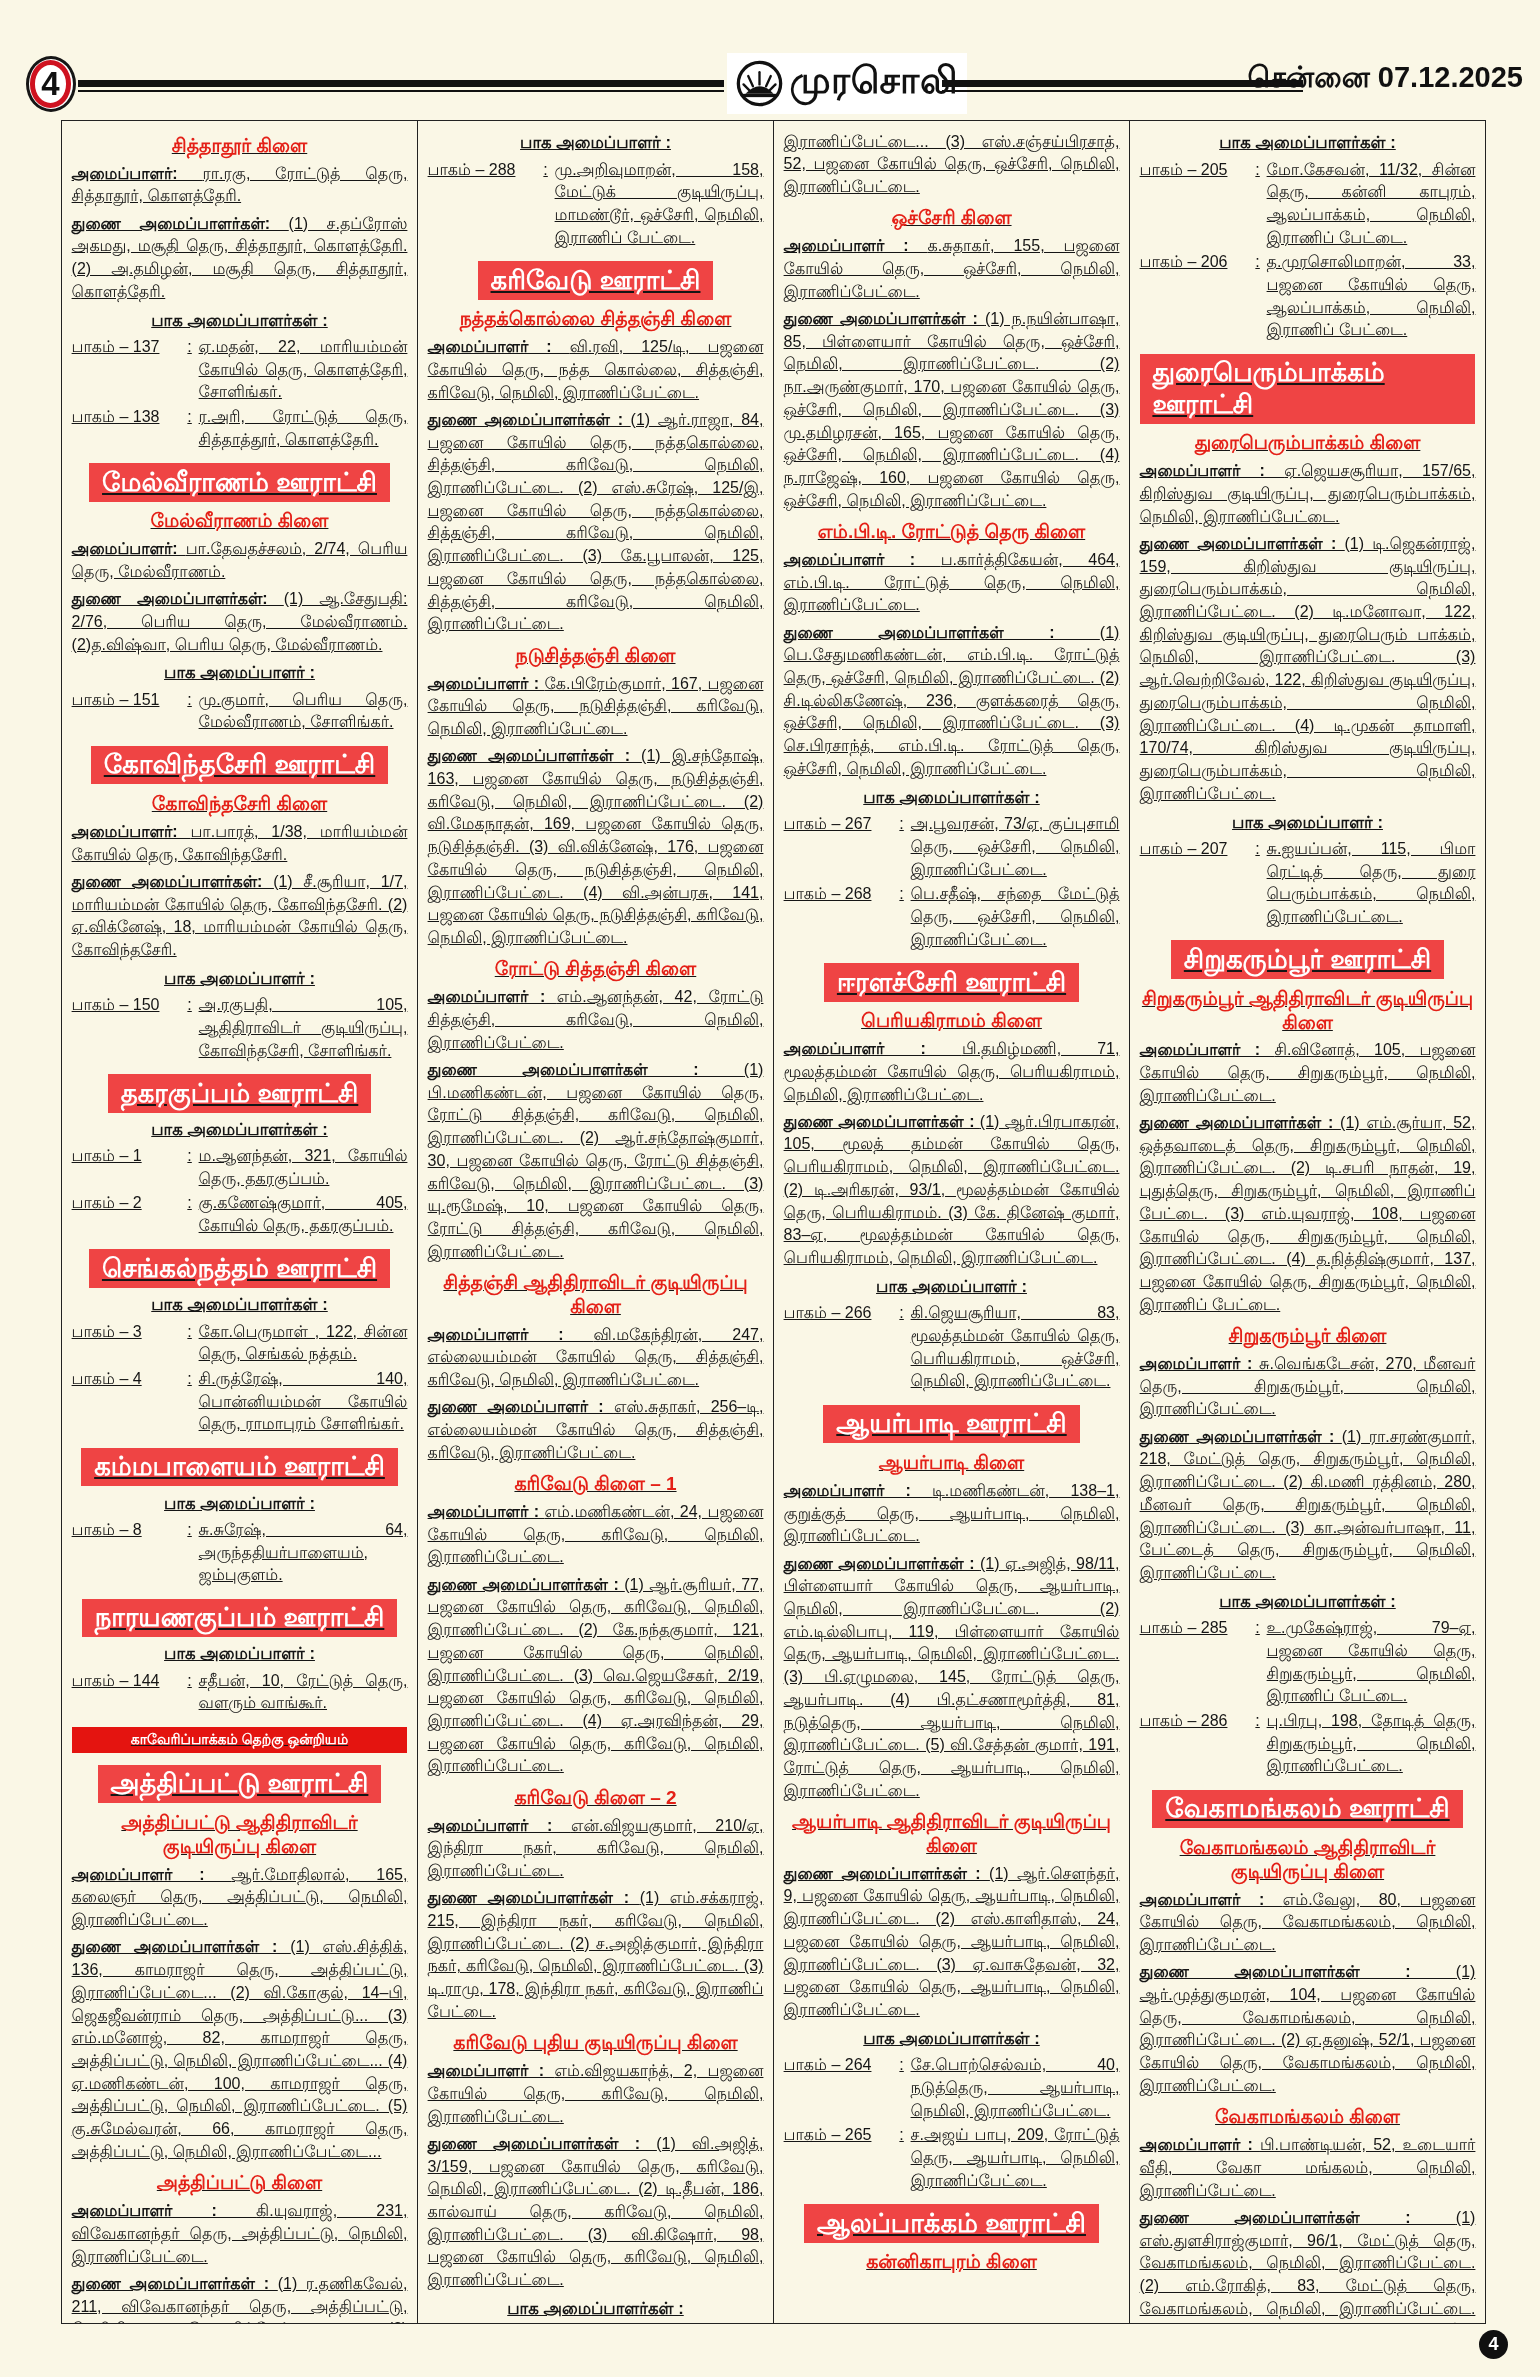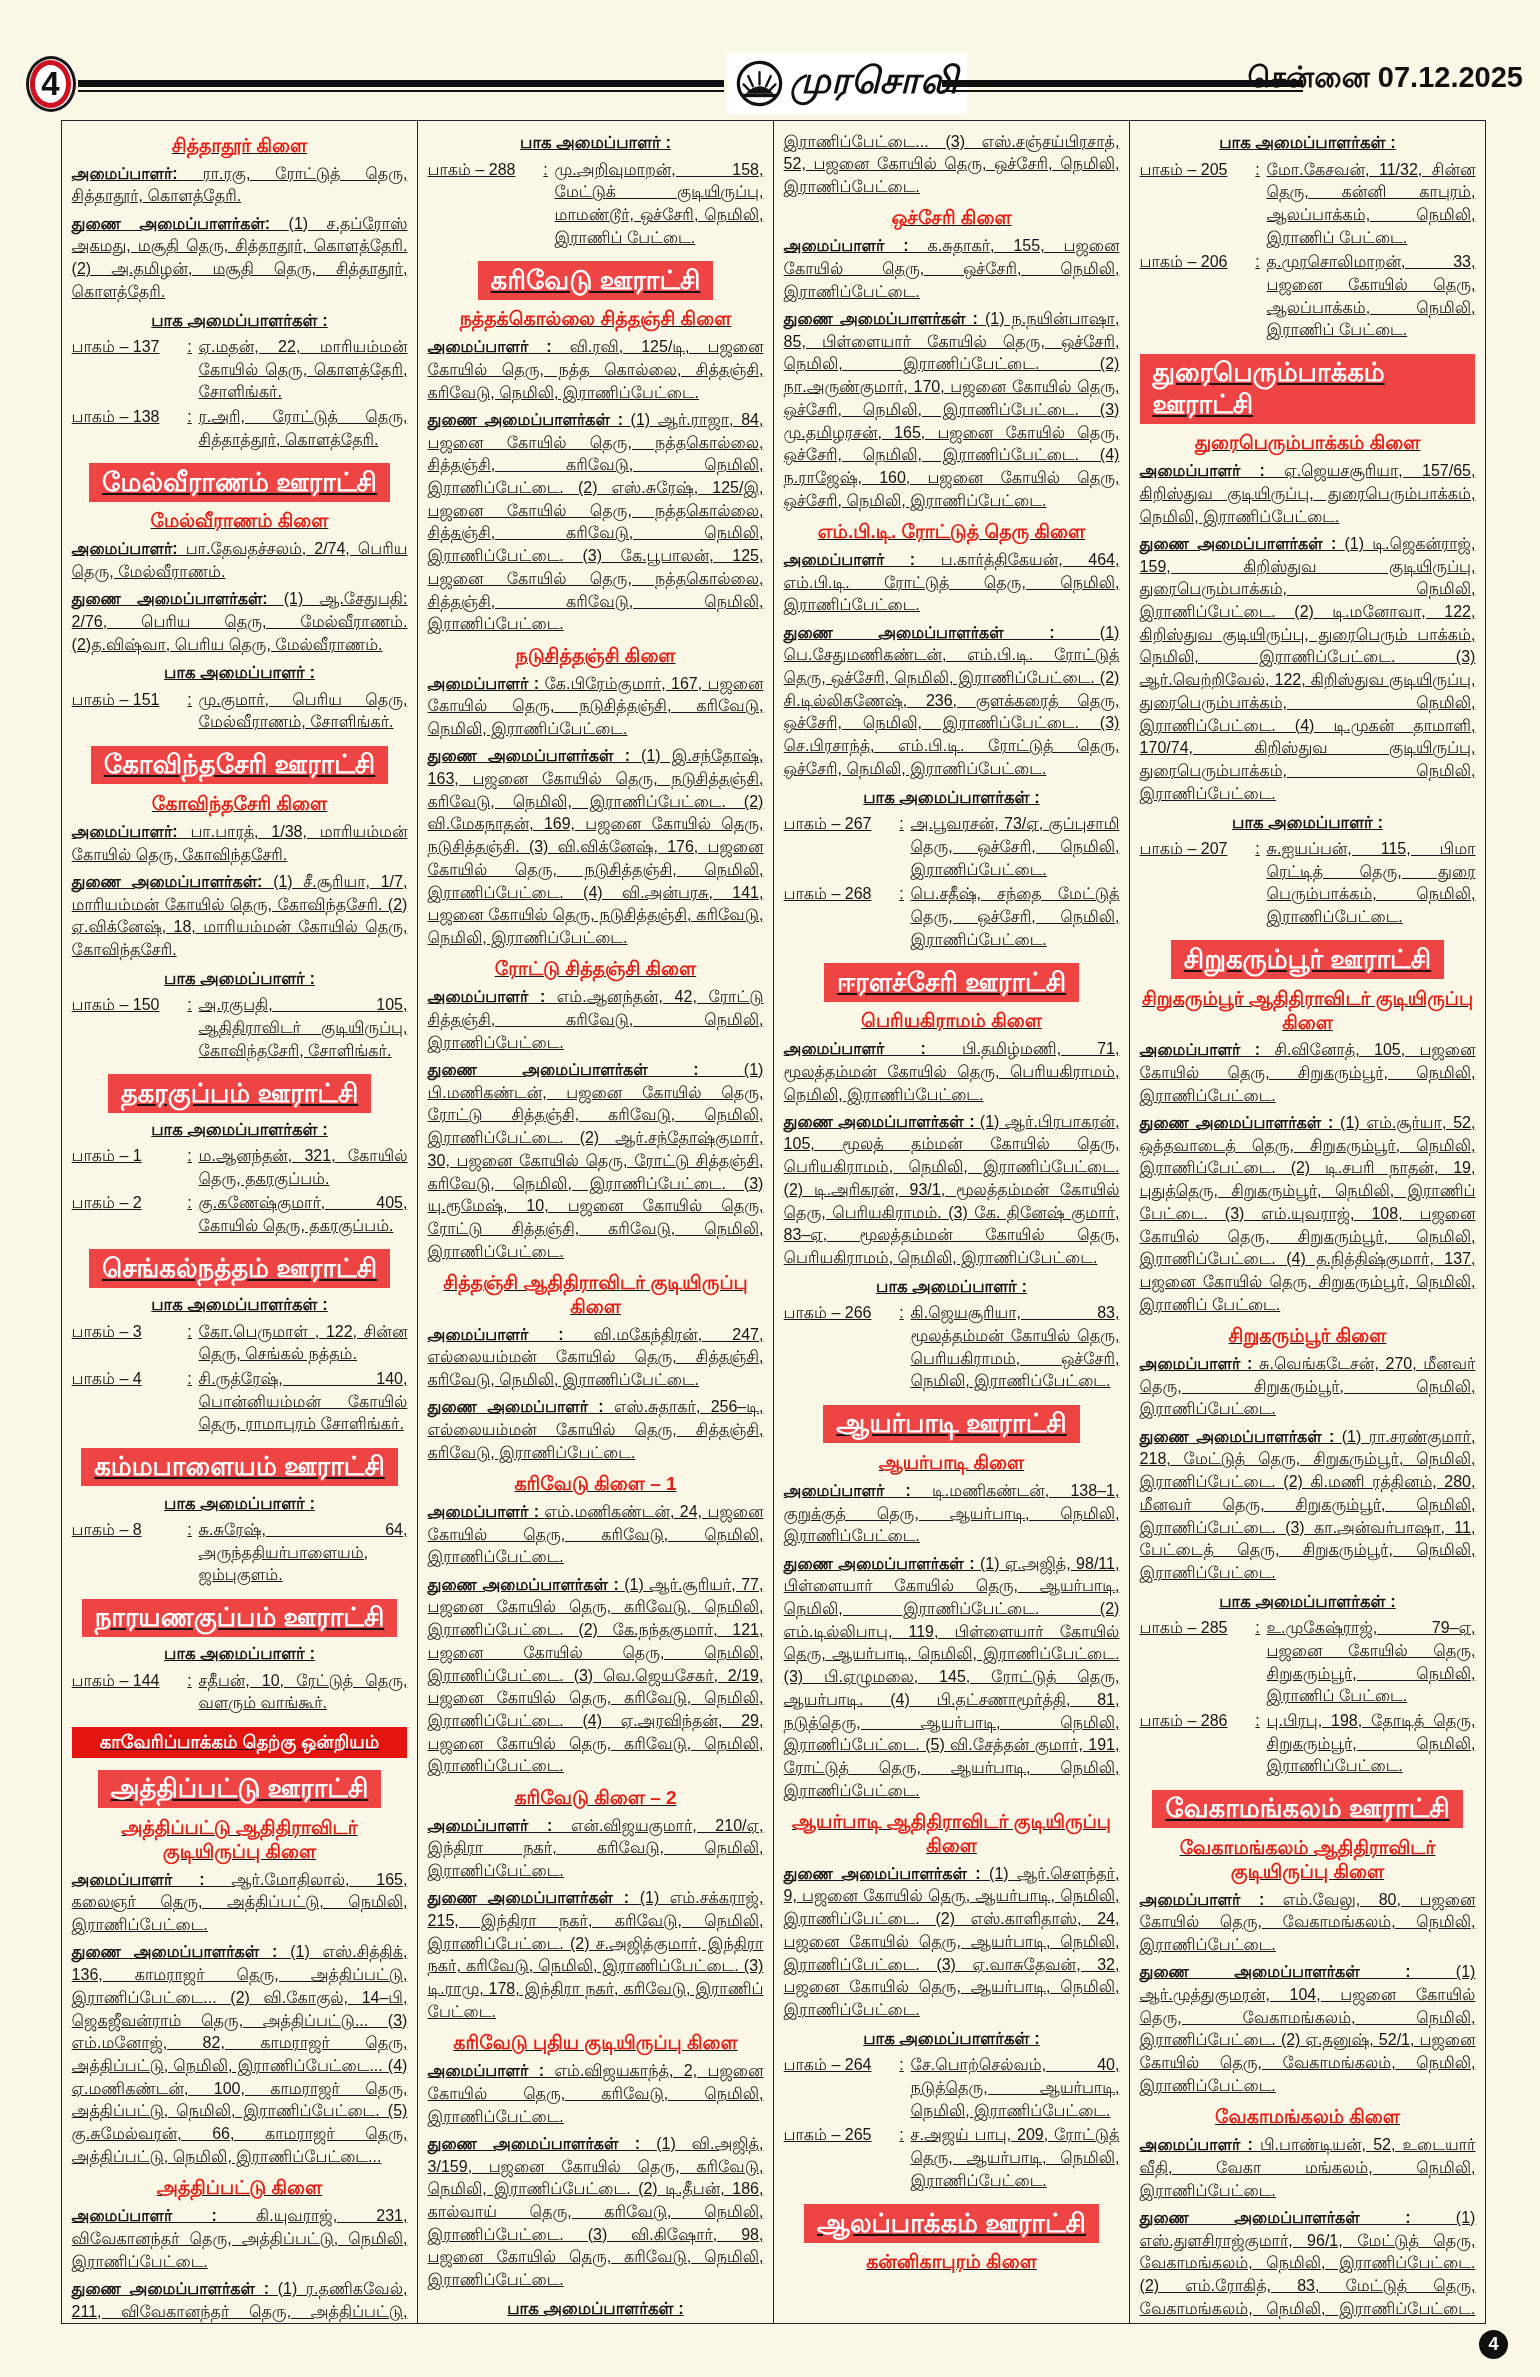--- a/index.html
+++ b/index.html
@@ -24,37 +24,37 @@
     border-top:4.5px solid #111;border-bottom:0;box-sizing:content-box;
   }
   .rule:after{content:"";position:absolute;left:0;right:0;top:5.7px;height:1.9px;background:#111;}
   .rule.left{left:78px;width:646px;}
   .rule.right{left:942px;width:361px;}
   .mastwrap{
     position:absolute;left:727px;top:-2.6px;height:61px;background:#fff;
     display:flex;align-items:center;gap:6.4px;padding:0 9px;
   }
   .sunlogo{width:47px;height:47px;flex:0 0 auto;}
-  .mast{font-size:37px;font-weight:bold;color:#111;letter-spacing:0.6px;font-style:italic;}
+  .mast{font-size:37px;font-weight:bold;color:#111;letter-spacing:0.6px;}
   .dateline{
     position:absolute;right:18px;top:5.1px;font-size:29px;font-weight:bold;color:#111;
   }
   
   .content{
     position:absolute;left:61px;top:120px;width:1425px;height:2204px;
     border:1.9px solid #222;box-sizing:border-box;display:flex;background:#faf7e6;
   }
   .col{
     flex:1 1 0;padding:5.1px 9.6px 6.4px 9.6px;overflow:hidden;
     border-right:1.3px solid #222;
     font-size:16px;line-height:1.42;text-decoration:underline;
   }
   .col:last-child{border-right:none;}
   .union{
-    background:#e41410;color:#fff;font-weight:bold;font-size:18px;line-height:1.25;
+    background:#e41410;color:#fff;font-weight:bold;font-size:14px;line-height:1.25;
     text-align:center;padding:4.5px 2.6px;margin:11.5px 0 6.4px 0;
   }
   .panchayat{
     background:#ef4444;color:#fff;font-weight:bold;font-size:26px;line-height:1.2;
     text-align:left;margin:11.5px auto 3.8px auto;padding:3.8px 12.8px;width:fit-content;
   }
   .branch{
     color:#e42017;font-weight:bold;font-size:19px;line-height:1.25;
     text-align:center;margin:7.7px 0 5.1px 0;
   }

